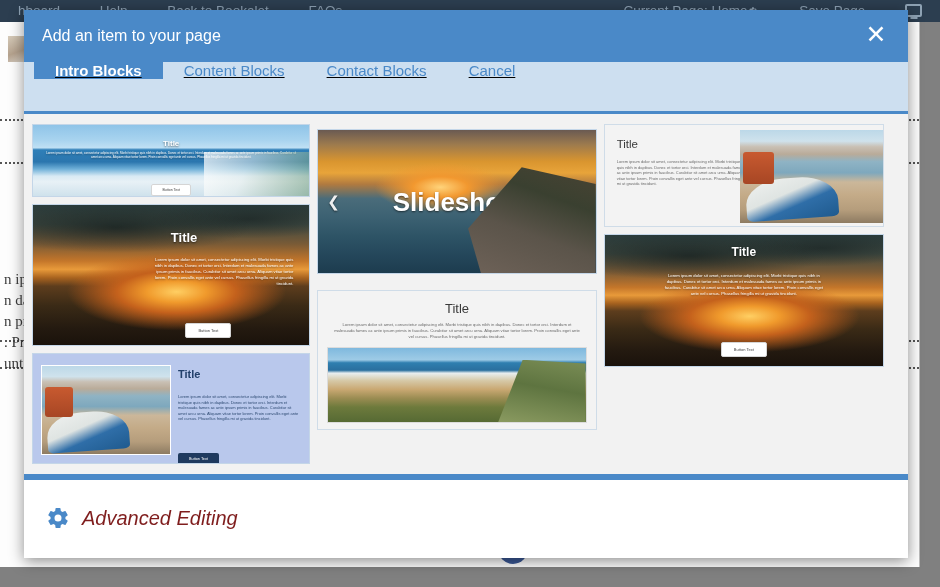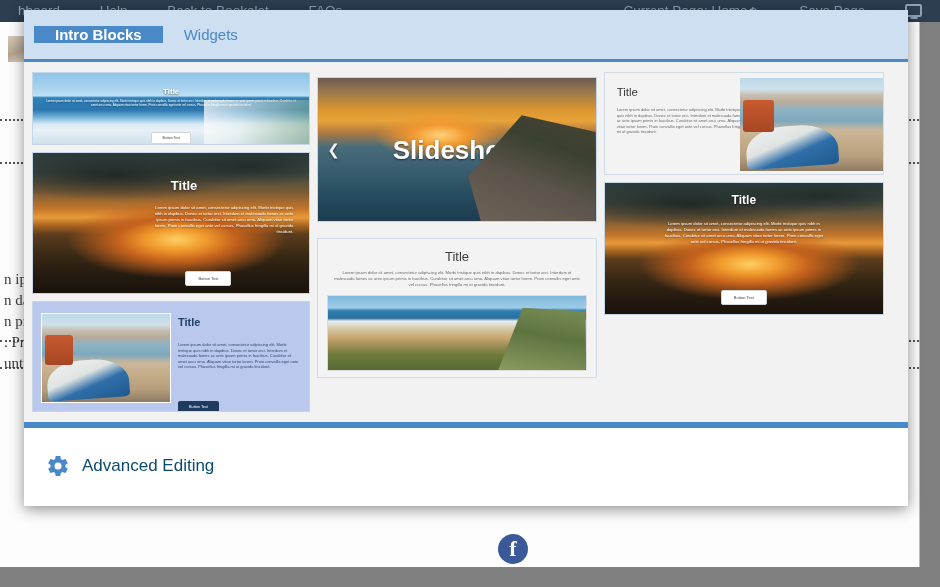--- a/index.html
+++ b/index.html
@@ -145,22 +145,23 @@
     cursor: pointer;
     font-family: "DejaVu Sans", sans-serif;
   }
 
   
   #tab-bar {
     height: 52px;
     background: #cddff0;
     border-bottom: 3px solid #4a89c8;
     display: flex;
-    align-items: center;
+    align-items: flex-start;
     padding-left: 10px;
+    text-decoration: underline;
   }
   .tab {
     padding: 0 21px;
     display: flex;
     align-items: center;
     font-size: 15px;
     color: #4a89c8;
     cursor: pointer;
     white-space: nowrap;
   }
@@ -335,22 +336,23 @@
   }
   #advanced-editing {
     position: absolute;
     left: 22px; top: 26px;
     display: flex;
     align-items: center;
     gap: 12px;
     cursor: pointer;
   }
   #advanced-editing .label {
-    color: #0c4a6e;
-    font-size: 17px;
+    color: #7f1d1d;
+    font-size: 20px;
+    font-style: italic;
   }
   #cancel-button {
     position: absolute;
     right: 28px; top: 19px;
     width: 76px; height: 42px;
     background: #3eaf72;
     color: #ffffff;
     border: none;
     border-radius: 3px;
     font-size: 15.5px;
@@ -393,24 +395,30 @@
             <path fill="#8fa3b5" d="M12 8a4 4 0 100 8 4 4 0 000-8zm9.4 4a7.6 7.6 0 01-.1 1.2l2 1.6-2 3.4-2.4-1a7.5 7.5 0 01-2 1.2l-.4 2.6h-4l-.4-2.6a7.5 7.5 0 01-2-1.2l-2.4 1-2-3.4 2-1.6A7.6 7.6 0 012.6 12c0-.4 0-.8.1-1.2l-2-1.6 2-3.4 2.4 1a7.5 7.5 0 012-1.2L7.5 3h4l.4 2.6a7.5 7.5 0 012 1.2l2.4-1 2 3.4-2 1.6c.1.4.1.8.1 1.2z"></path>
           </svg></span>
       <span class="nav-item">Save Page</span>
       <span class="nav-item"><span class="monitor-ic"></span></span>
     </div>
   </div>
 </div>
 
 <div id="modal">
 
+  <div id="modal-header">
+    <div id="modal-title">Add an item to your page</div>
+    <div id="modal-close">✕</div>
+  </div>
 
   <div id="tab-bar">
     <div class="tab active">Intro Blocks</div>
-    <div class="tab">Widgets</div>
+    <div class="tab">Content Blocks</div>
+    <div class="tab">Contact Blocks</div>
+    <div class="tab">Cancel</div>
   </div>
 
   <div id="gallery">
 
     <div class="col col-left">
 
       <div class="block bg-beach-wide" style="height:74px">
         <div class="ov-title micro" style="position:absolute;left:0;right:0;top:14px;text-align:center;font-size:8px">Title</div>
         <div class="ov-body micro" style="position:absolute;left:10px;right:10px;top:26px;text-align:center;font-size:3px;line-height:4.4px;max-height:14px;overflow:hidden">Lorem ipsum dolor sit amet, consectetur adipiscing elit. Morbi tristique quis nibh in dapibus. Donec et tortor orci. Interdum et malesuada fames ac ante ipsum primis in faucibus. Curabitur sit amet arcu urna. Aliquam vitae tortor lorem. Proin convallis eget ante vel cursus. Phasellus fringilla mi ut gravida tincidunt.</div>
         <div style="position:absolute;left:0;right:0;top:52px;text-align:center">

